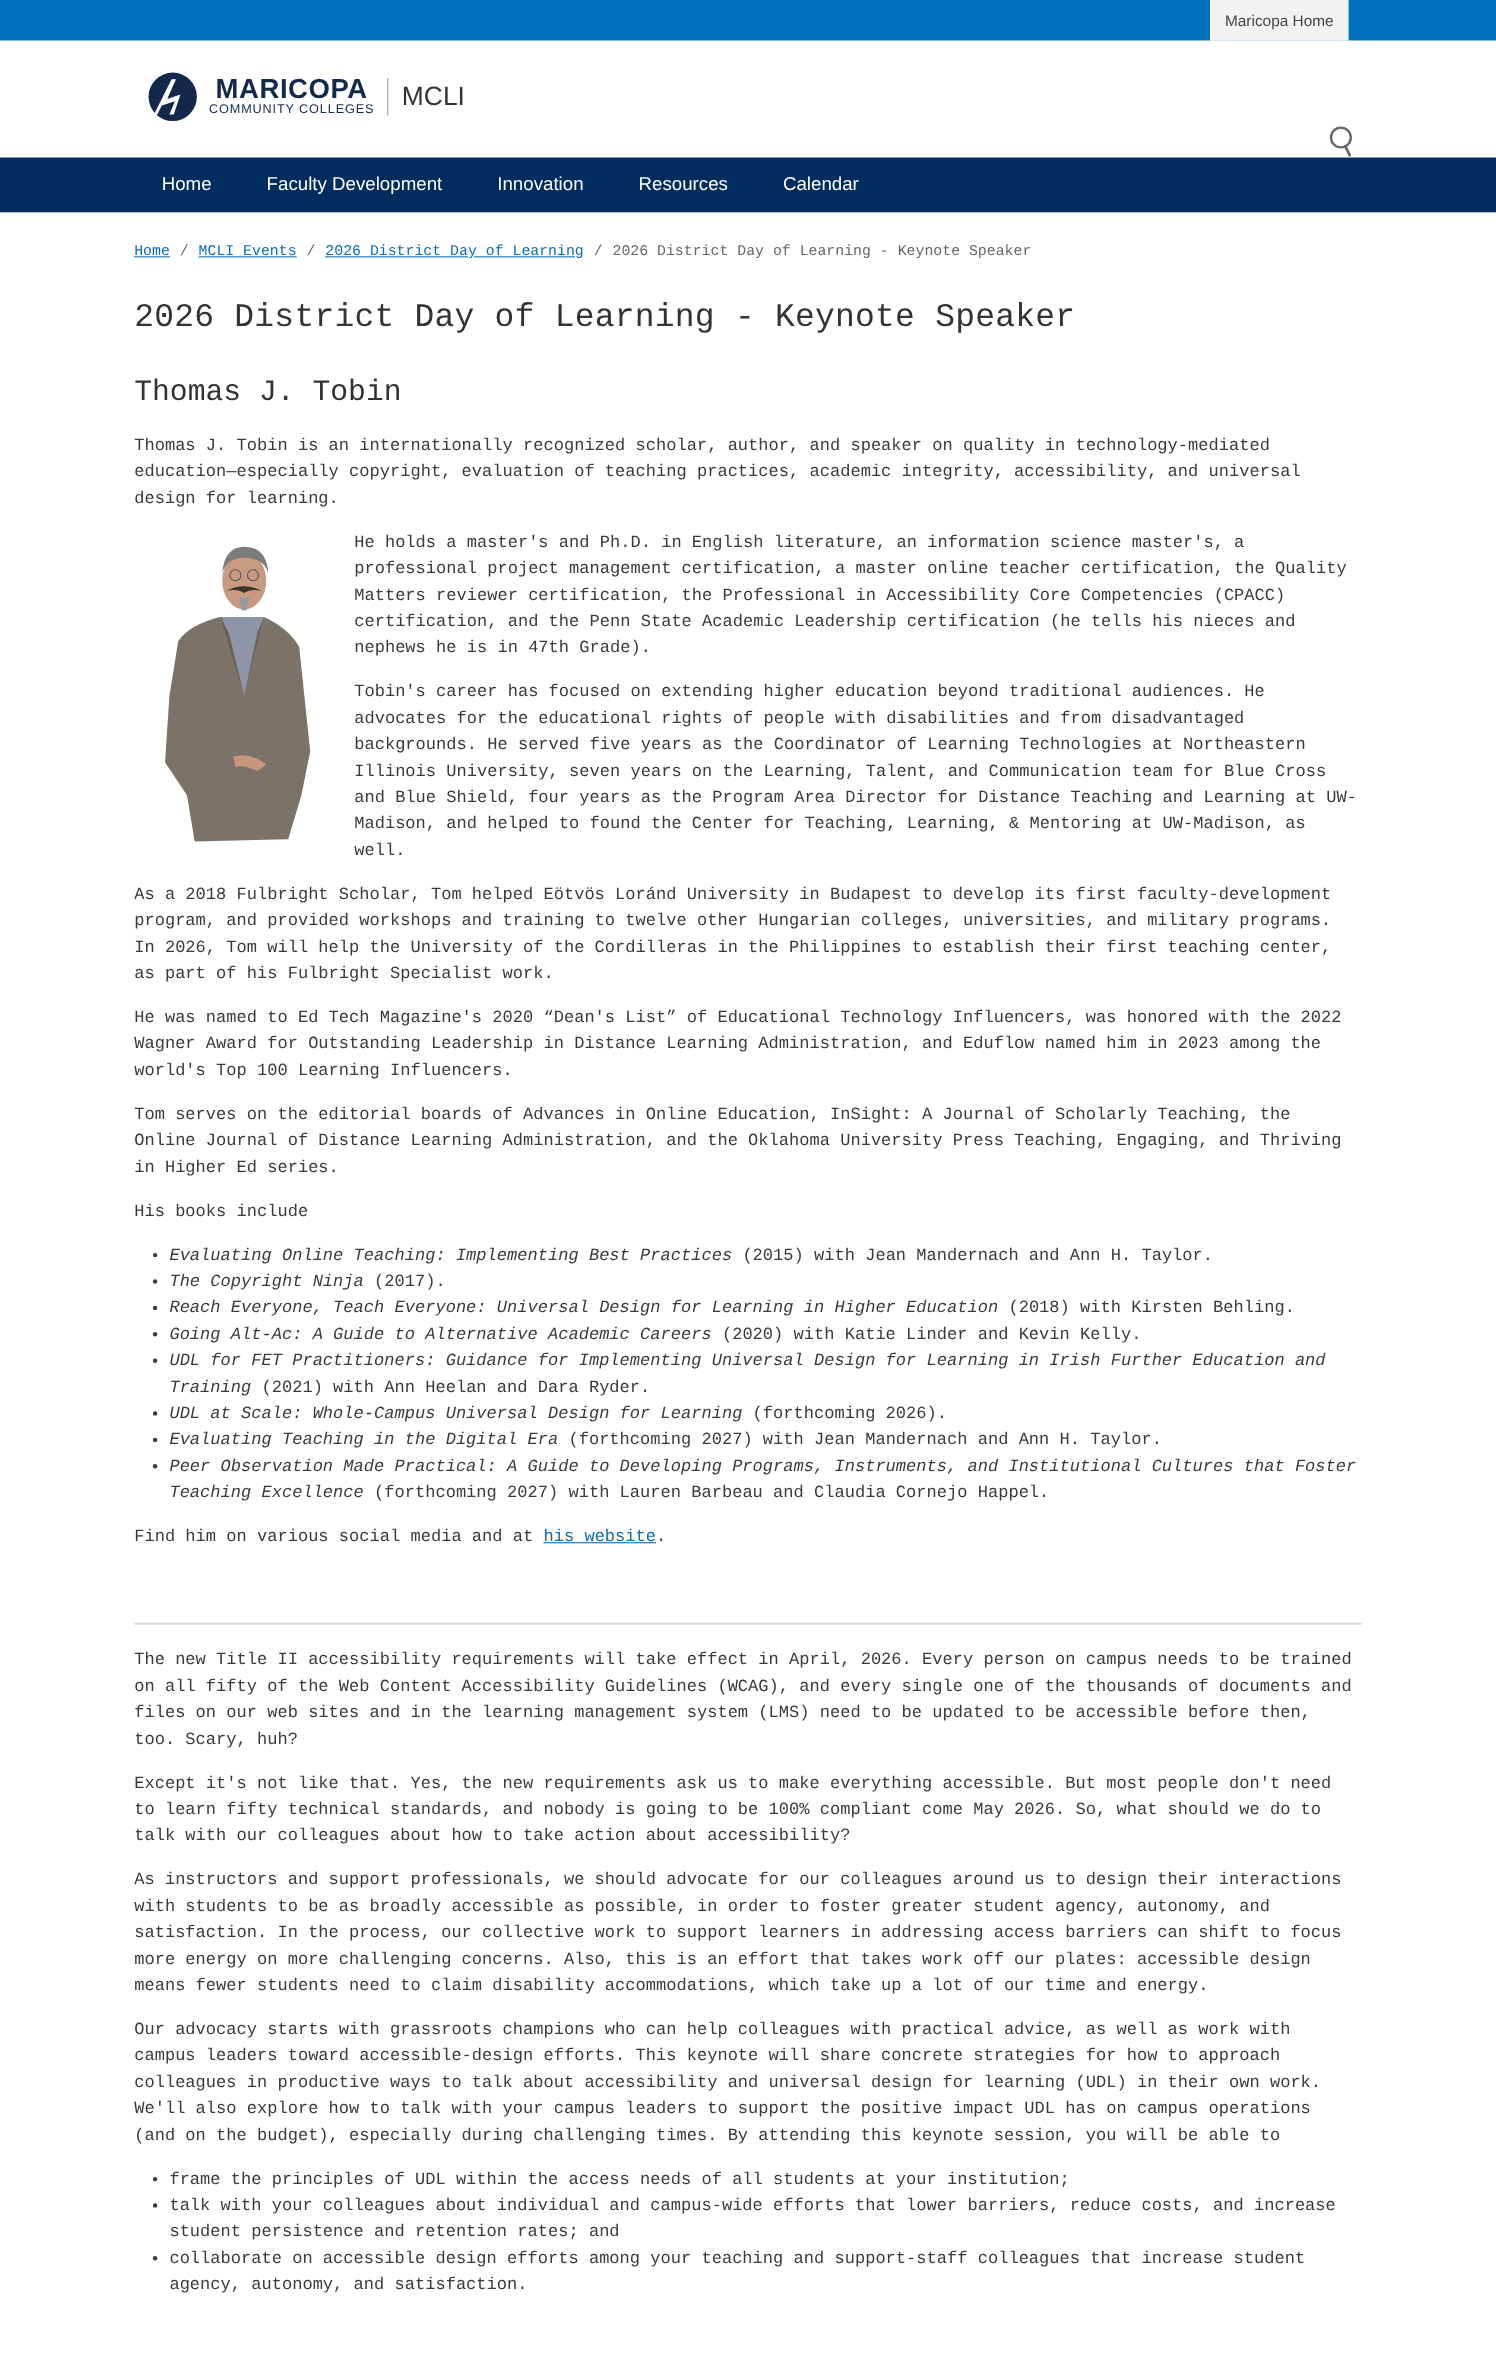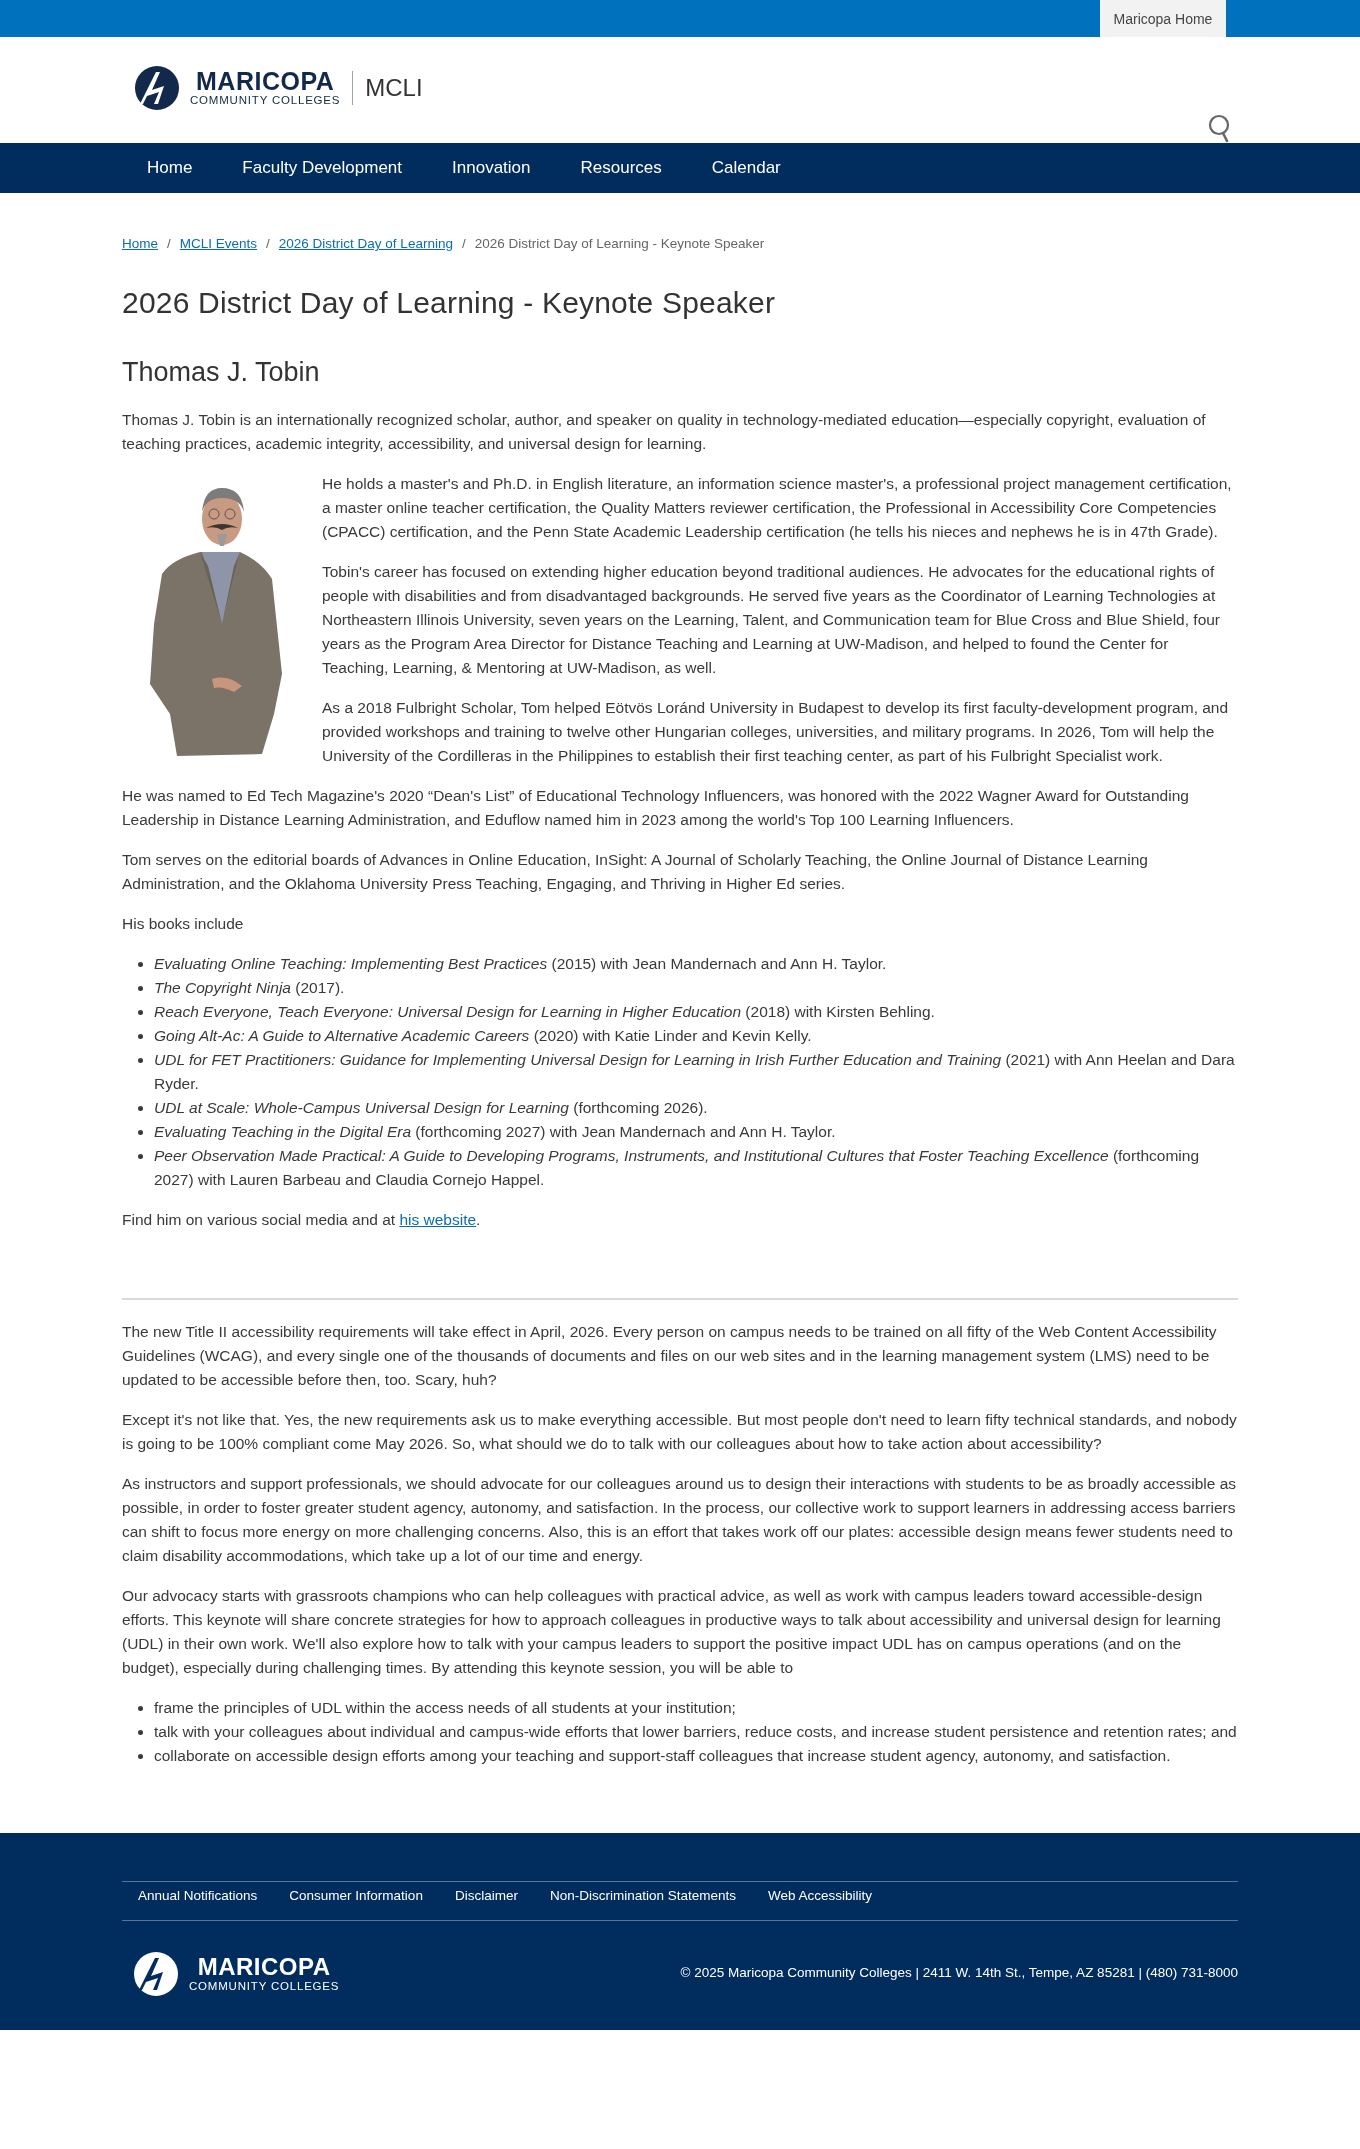--- a/index.html
+++ b/index.html
@@ -17,21 +17,21 @@
   .logo-text { margin-left: 10px; display: flex; flex-direction: column; }
   .logo-text .big { font-family: "Liberation Sans", sans-serif; font-weight: bold; font-size: 25px; color: #13294b; letter-spacing: 0.5px; line-height: 24px; text-align: center; }
   .logo-text .small { font-size: 11.5px; color: #13294b; letter-spacing: 0.8px; line-height: 14px; }
   .logo-sep { width: 1px; height: 34px; background: #9aa4b0; margin: 0 12px 0 12px; }
   .logo-site { font-size: 24px; color: #333; }
   .search-btn { position: absolute; left: 1206px; top: 76px; width: 30px; height: 30px; cursor: pointer; }
 
   .nav { height: 50px; background: #002d5e; padding-left: 147px; display: flex; align-items: center; }
   .nav a { color: #fff; font-size: 17px; text-decoration: none; margin-right: 50px; }
 
-  .main { width: 1116px; margin-left: 122px; padding-top: 43px; }
+  .main { width: 1116px; margin-left: 122px; padding-top: 29px; font-family: Liberation Mono, monospace; }
   .breadcrumb { font-size: 13.5px; color: #666; }
   .breadcrumb a { color: #0a6cb4; }
   .breadcrumb .sep { margin: 0 9px; color: #666; }
   h1 { font-size: 30px; font-weight: normal; color: #333; margin-top: 35px; letter-spacing: 0.2px; }
   h2 { font-size: 27px; font-weight: normal; color: #333; margin-top: 37px; }
   p { font-size: 15.5px; line-height: 24px; margin-top: 16px; }
   .first-p { margin-top: 20px; }
   .photo { float: left; width: 180px; height: 290px; margin: 18px 20px 4px 0; position: relative; }
   ul.books, ul.outcomes { margin-top: 16px; margin-left: 32px; font-size: 15.5px; line-height: 24px; }
   ul li { padding-left: 0; }

